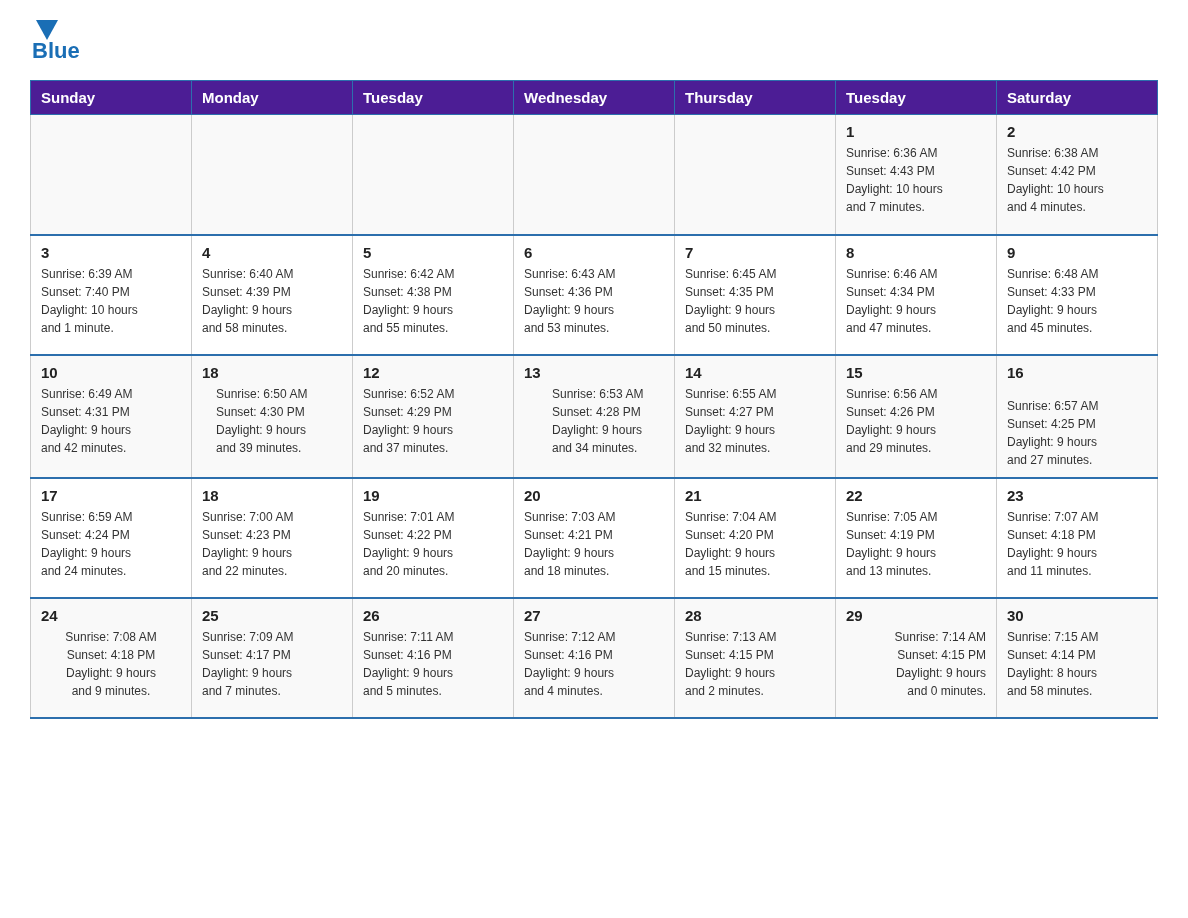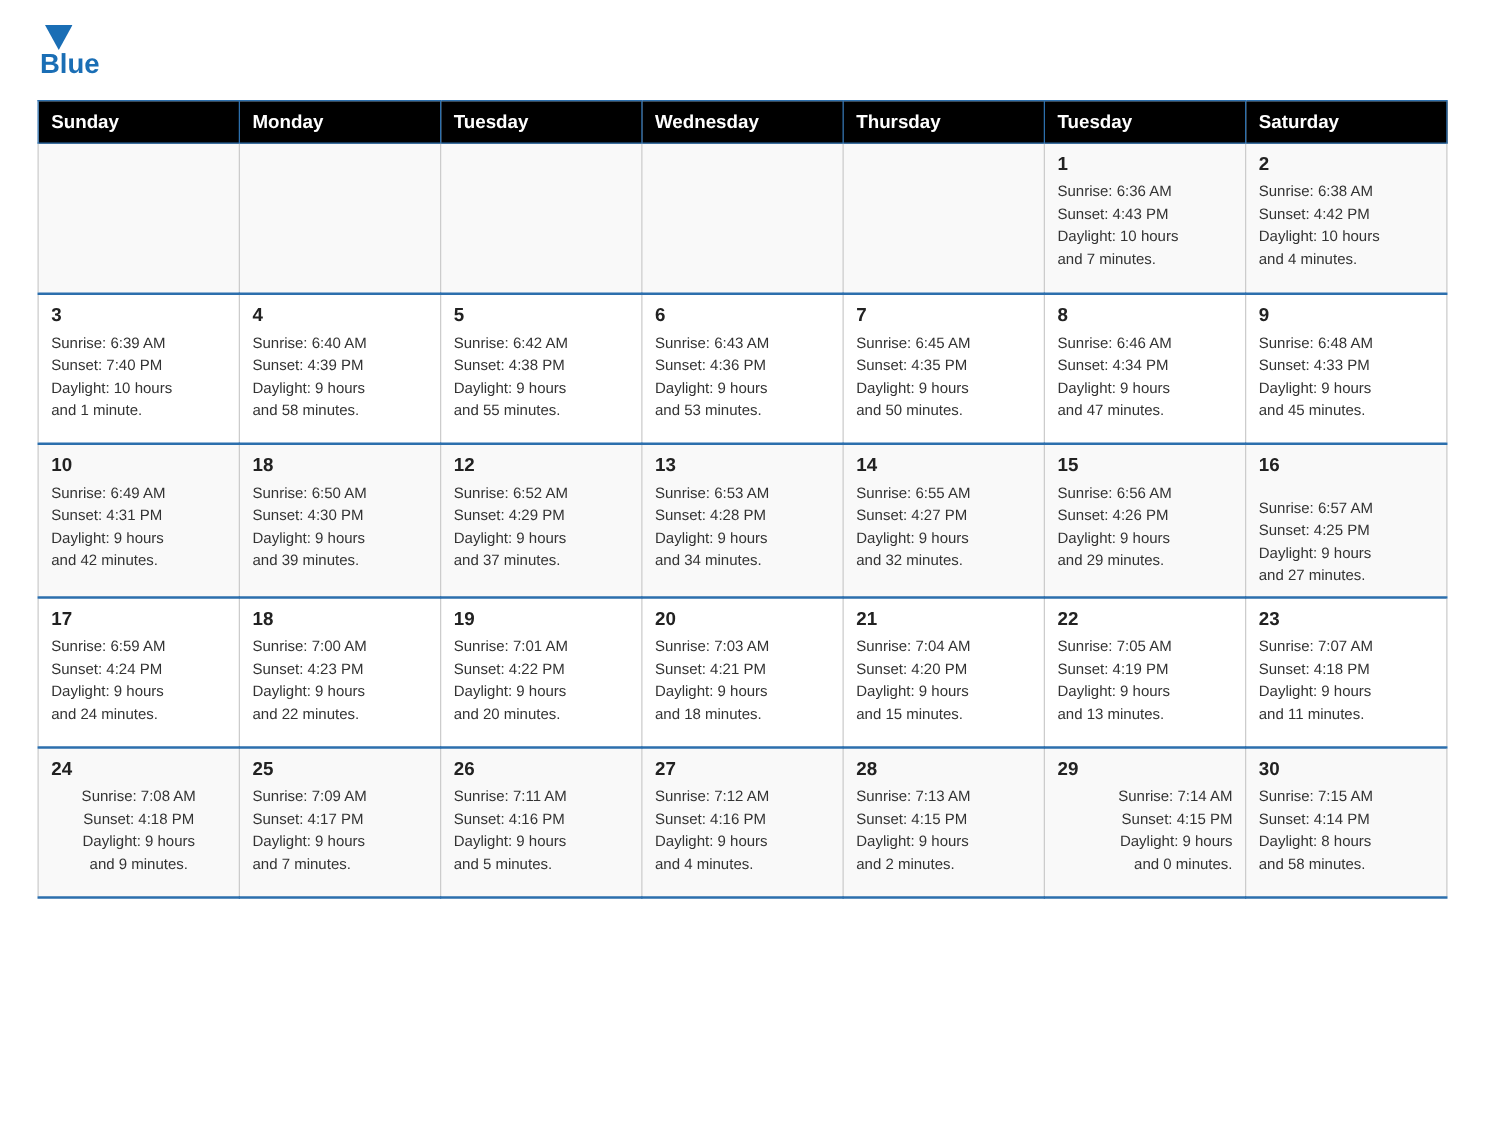--- a/index.html
+++ b/index.html
@@ -52,21 +52,21 @@
       font-size: 24px;
       color: #444;
       margin-top: 4px;
     }
     table {
       width: 100%;
       border-collapse: collapse;
       font-size: 13px;
     }
     thead tr th {
-      background-color: #000000;
+      background-color: #4c1d95;
       color: #fff;
       text-align: left;
       padding: 8px 10px;
       font-size: 15px;
       font-weight: bold;
       border: 1px solid #2c6fad;
     }
     tbody tr td {
       vertical-align: top;
       padding: 8px 10px;
@@ -211,35 +211,35 @@
       <tr class="row-even">
         <td>
           <span class="day-num">10</span>
           <div class="day-info" style="white-space: pre-line;">Sunrise: 6:49 AM
 Sunset: 4:31 PM
 Daylight: 9 hours
 and 42 minutes.</div>
         </td>
         <td>
           <span class="day-num">18</span>
-          <div class="day-info" style="white-space: pre-line;">Sunrise: 6:50 AM
+          <div class="day-info" style="white-space: pre-line; margin-left: 14px;">Sunrise: 6:50 AM
 Sunset: 4:30 PM
 Daylight: 9 hours
 and 39 minutes.</div>
         </td>
         <td>
           <span class="day-num">12</span>
           <div class="day-info" style="white-space: pre-line;">Sunrise: 6:52 AM
 Sunset: 4:29 PM
 Daylight: 9 hours
 and 37 minutes.</div>
         </td>
         <td>
           <span class="day-num">13</span>
-          <div class="day-info" style="white-space: pre-line;">Sunrise: 6:53 AM
+          <div class="day-info" style="white-space: pre-line; margin-left: 28px;">Sunrise: 6:53 AM
 Sunset: 4:28 PM
 Daylight: 9 hours
 and 34 minutes.</div>
         </td>
         <td>
           <span class="day-num">14</span>
           <div class="day-info" style="white-space: pre-line;">Sunrise: 6:55 AM
 Sunset: 4:27 PM
 Daylight: 9 hours
 and 32 minutes.</div>

